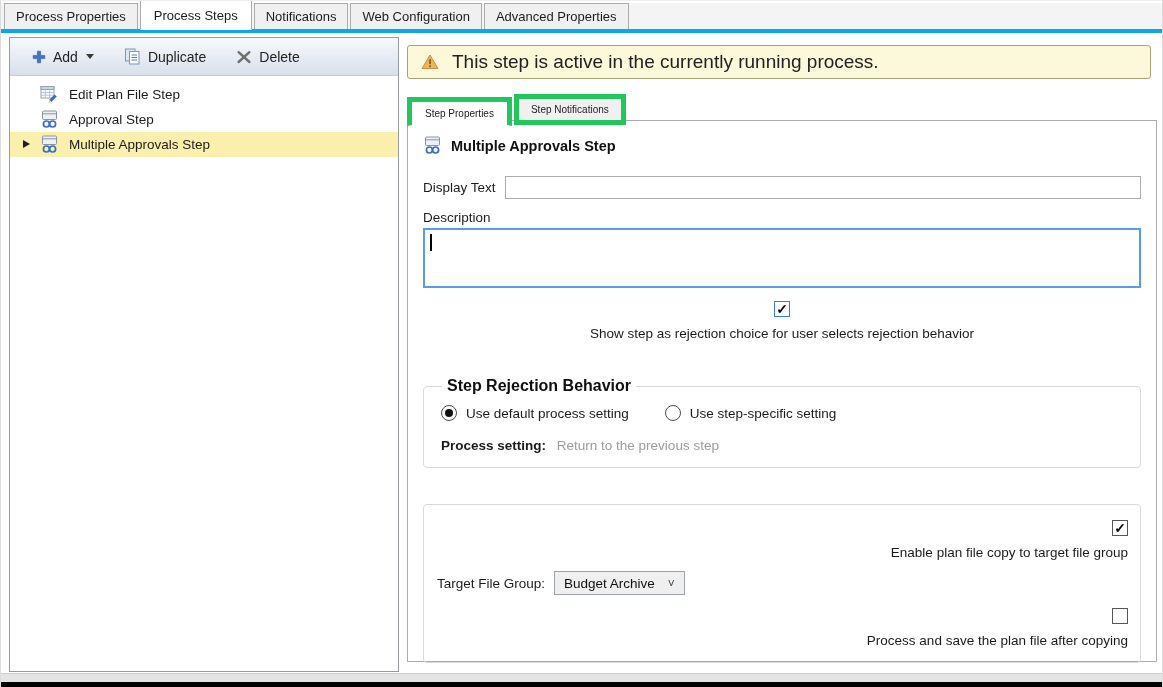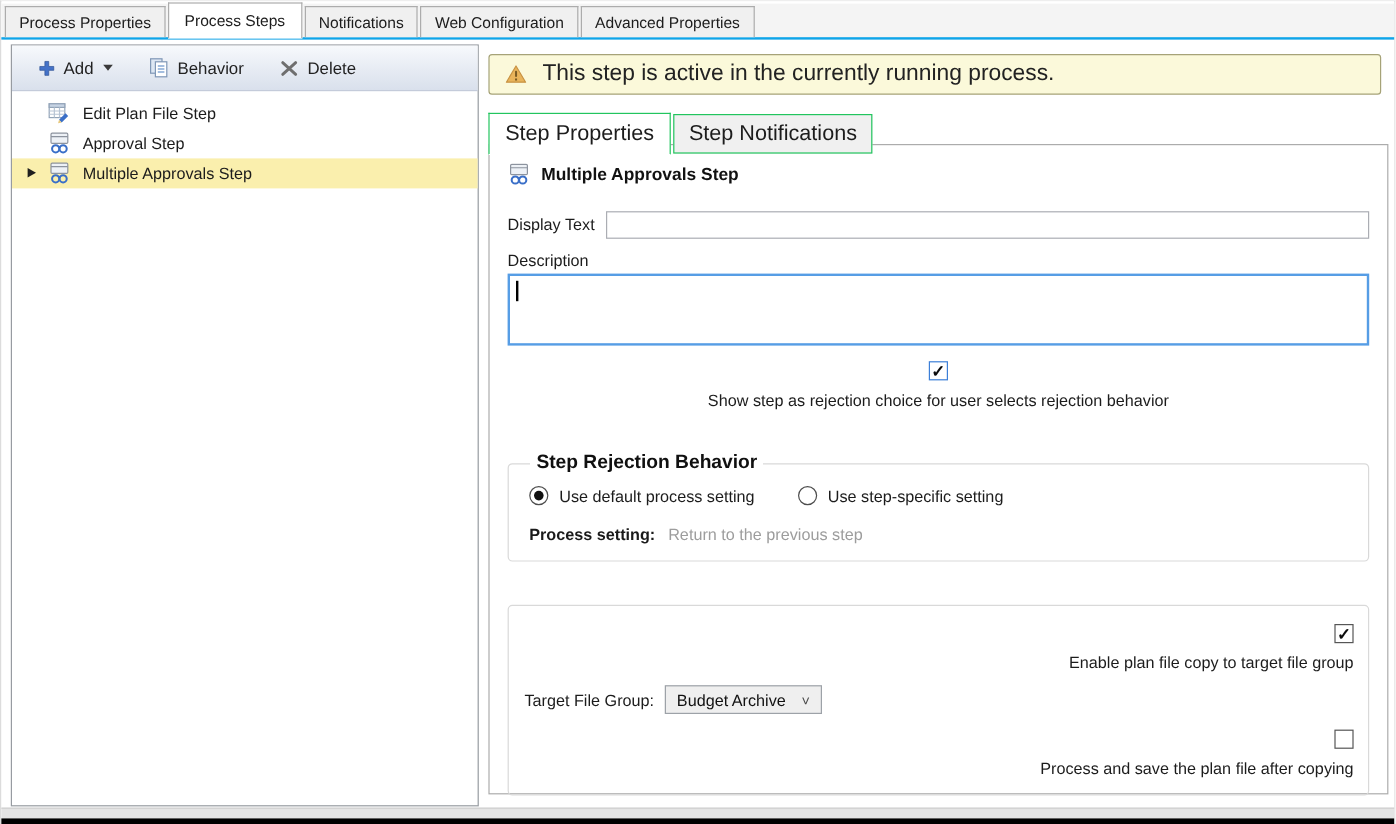--- a/index.html
+++ b/index.html
@@ -8,21 +8,21 @@
 
   .screen{
     position:relative; width:1163px; height:687px; background:#fff;
     overflow:hidden; border-left:1px solid #dcdcdc; border-right:1px solid #dcdcdc; border-top:1px solid #eee;
   }
 
   
   .tabstrip{
     position:absolute; top:2px; left:0; right:0; height:30px;
     display:flex; align-items:flex-end; padding-left:3px;
-    border-bottom:2px solid #0ea5e9; background:#f4f4f4;
+    border-bottom:4px solid #0ea5e9; background:#f4f4f4;
   }
   .tab{
     background:#f0f0f0; border:1px solid #acacac; border-bottom:none;
     padding:5px 11px 5px; font-size:13px; margin-right:2px; cursor:pointer;
     color:#1c1c1c; white-space:nowrap; position:relative;
   }
   .tab.active{
     background:#fff; padding:7px 13px 6px; margin-bottom:-1px; z-index:3;
     border-bottom:1px solid #fff;
   }
@@ -57,22 +57,22 @@
 
   .warning-banner{
     position:absolute; top:8px; left:0; width:744px; height:34px;
     background:var(--warning-bg,#fbf9da); border:1px solid var(--warning-border,#a6a378);
     border-radius:3px; display:flex; align-items:center; gap:13px; padding-left:13px;
     font-size:19px; color:#222;
   }
 
   .inner-tabstrip{ position:absolute; top:57px; left:0; display:flex; align-items:flex-end; z-index:2; }
   .itab{
-    background:#f0f0f0; border:1px solid #22c55e; padding:5px 12px;
-    font-size:18px; margin-right:2px; cursor:pointer; white-space:nowrap;
+    background:#f0f0f0; border:5px solid #22c55e; padding:5px 12px;
+    font-size:10px; margin-right:2px; cursor:pointer; white-space:nowrap;
   }
   .itab.active{ background:#fff; padding:6px 13px; margin-bottom:-1px; border-bottom:1px solid #fff; z-index:3; }
 
   .tab-page{
     position:absolute; top:83px; left:0; width:750px; bottom:10px;
     border:1px solid #acacac; background:#fff; padding:13px 15px;
   }
 
   .step-header{ display:flex; align-items:center; gap:9px; margin-top:2px; }
   .step-title{ font-weight:bold; font-size:14.5px; color:#111; }
@@ -149,21 +149,21 @@
       <div class="tool-btn">
         <span>
           <svg width="17" height="17" viewBox="0 0 17 17">
             <rect x="1.5" y="1" width="9.5" height="12" fill="#dde7f3" stroke="#7f97b6"></rect>
             <rect x="5.5" y="3.5" width="9.5" height="12.5" fill="#ffffff" stroke="#7f97b6"></rect>
             <line x1="7.5" y1="7" x2="13" y2="7" stroke="#4a7fc0"></line>
             <line x1="7.5" y1="9.5" x2="13" y2="9.5" stroke="#4a7fc0"></line>
             <line x1="7.5" y1="12" x2="13" y2="12" stroke="#4a7fc0"></line>
           </svg>
         </span>
-        <span>Behavior</span>
+        <span>Duplicate</span>
       </div>
       <div class="tool-btn">
         <span>
           <svg width="16" height="16" viewBox="0 0 16 16">
             <line x1="2.6" y1="3.2" x2="13.4" y2="13" stroke="#6f6f6f" stroke-width="2.4" stroke-linecap="round"></line>
             <line x1="13.4" y1="3.2" x2="2.6" y2="13" stroke="#6f6f6f" stroke-width="2.4" stroke-linecap="round"></line>
           </svg>
         </span>
         <span>Delete</span>
       </div>

